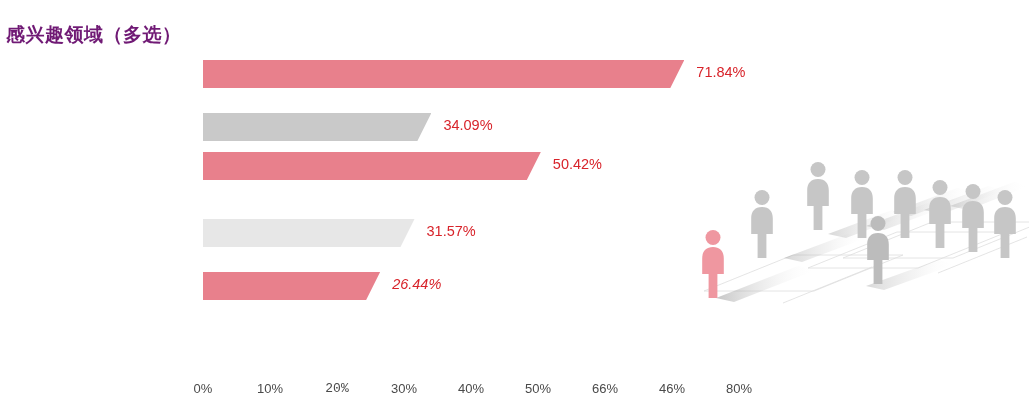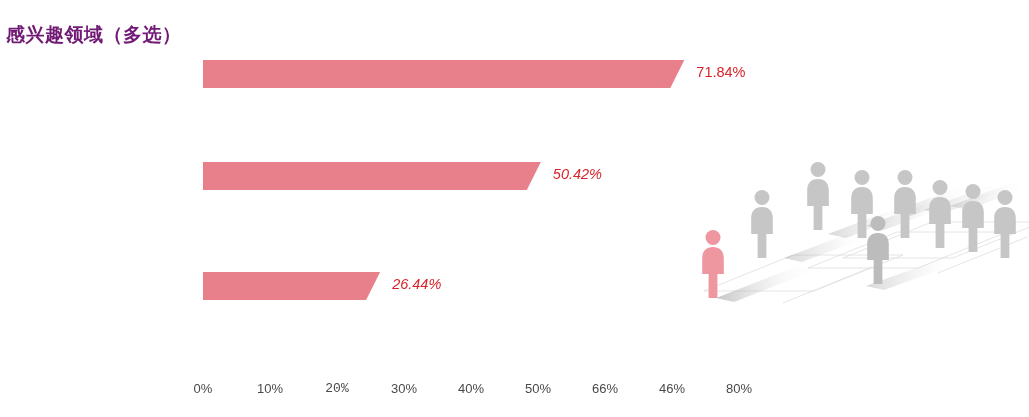--- a/index.html
+++ b/index.html
@@ -104,29 +104,43 @@
 <div id="plot-area">
 
   <div class="bar-row" style="top:12px;">
 
     <div class="bar-wrap" style="width: 481.328px;">
       <div class="bar-shape" style="background:#e8808c;"></div>
     </div>
     <div class="val-label" style="left: 696.328px;">71.84%</div>
   </div>
 
-
-  <div class="bar-row" style="top:114px;font-style:italic;">
+  <div class="bar-row" style="top:65px;">
+
+    <div class="bar-wrap" style="width: 228.403px;">
+      <div class="bar-shape" style="background:#c9c9c9;"></div>
+    </div>
+    <div class="val-label" style="left: 443.403px;">34.09%</div>
+  </div>
+
+  <div class="bar-row" style="top:104px;">
 
     <div class="bar-wrap" style="width: 337.814px;">
       <div class="bar-shape" style="background:#e8808c;"></div>
     </div>
     <div class="val-label" style="left: 552.814px;">50.42%</div>
   </div>
 
+  <div class="bar-row" style="top:171px;">
+
+    <div class="bar-wrap" style="width: 211.519px;">
+      <div class="bar-shape" style="background:#e7e7e7;"></div>
+    </div>
+    <div class="val-label" style="left: 426.519px;">31.57%</div>
+  </div>
 
   <div class="bar-row" style="top:224px;">
 
     <div class="bar-wrap" style="width: 177.148px;">
       <div class="bar-shape" style="background:#e8808c;"></div>
     </div>
     <div class="val-label" style="left: 392.148px; font-style: italic;">26.44%</div>
   </div>
 
 

